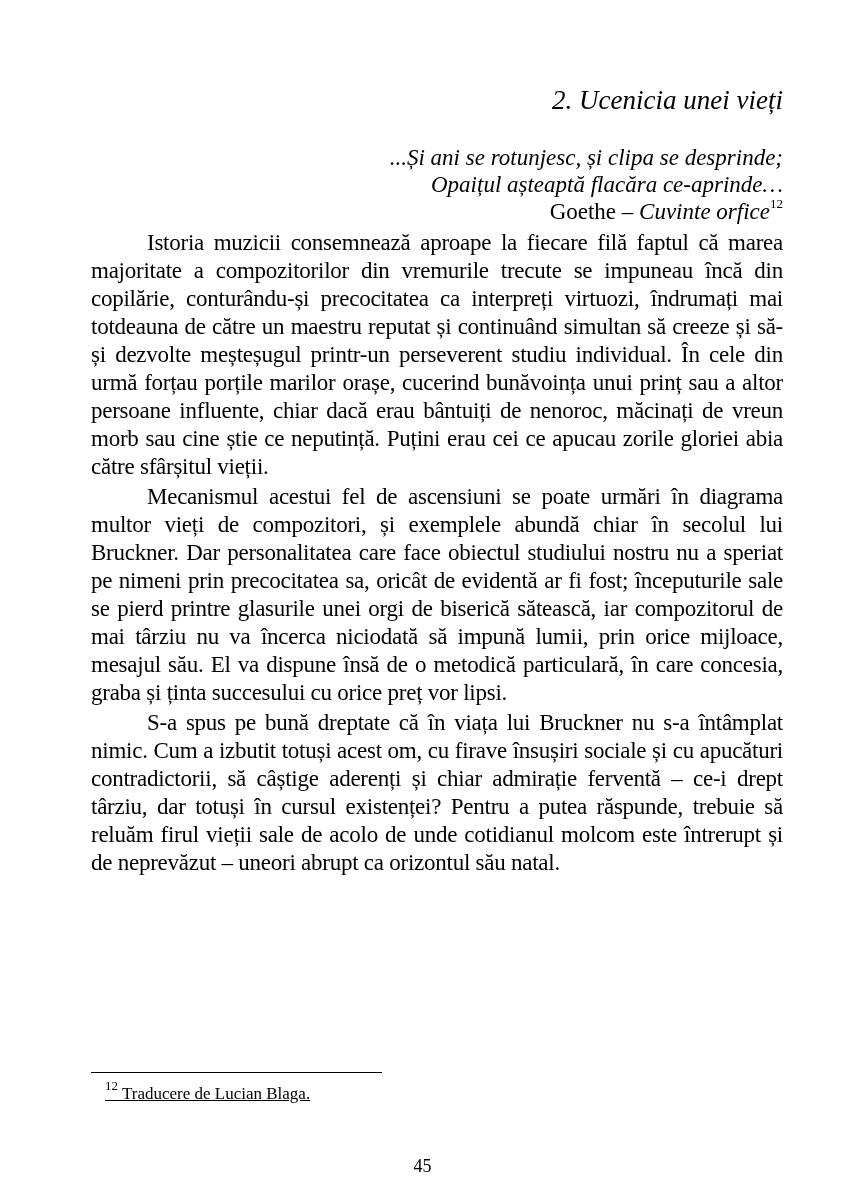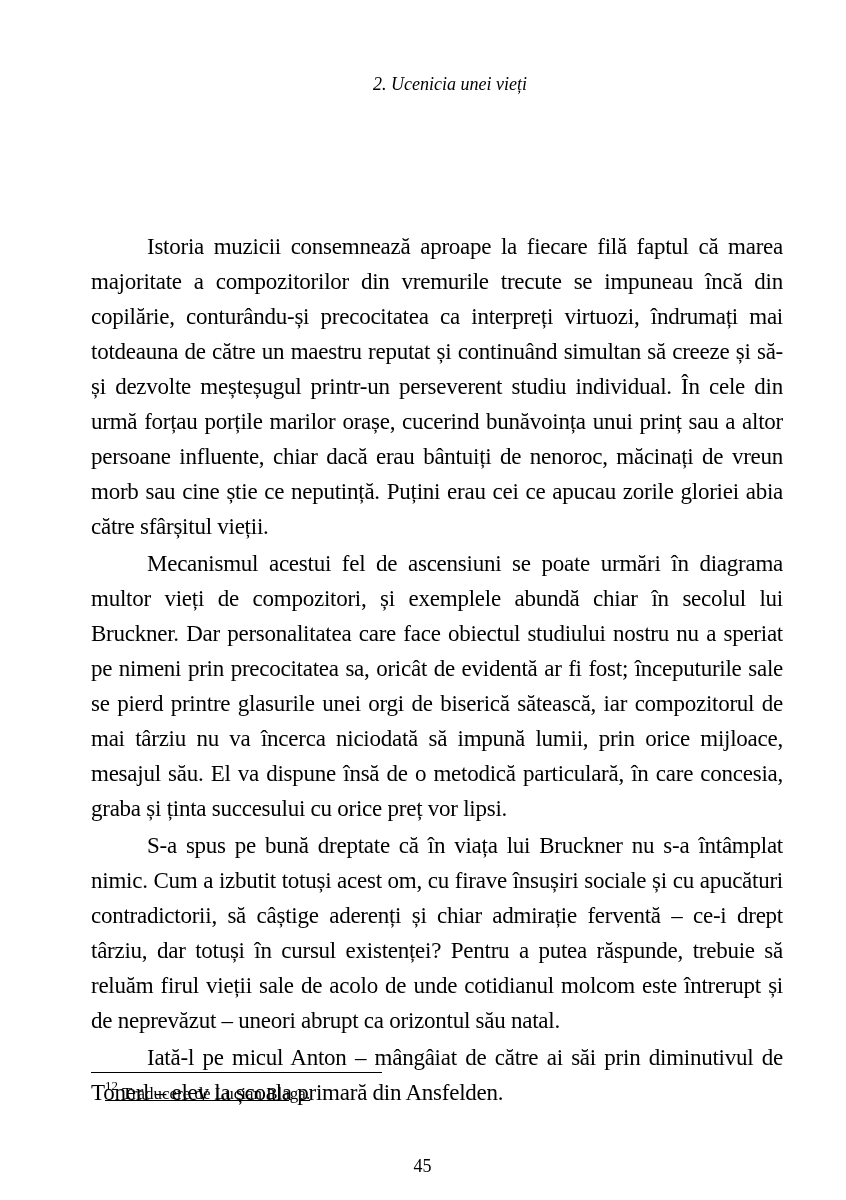--- a/index.html
+++ b/index.html
@@ -16,26 +16,26 @@
       color: #000000;
     }
     .page {
       position: absolute;
       left: 91px;
       top: 0;
       width: 692px;
     }
     .chapter-title {
       position: absolute;
-      top: 70px;
+      top: 86px;
       left: 0;
       width: 692px;
-      text-align: center;
+      text-align: right;
       font-style: italic;
-      font-size: 18px;
+      font-size: 27px;
       line-height: 29px;
       padding-left: 26px;
       box-sizing: border-box;
     }
     .epigraph {
       position: absolute;
       top: 144px;
       right: 0;
       text-align: right;
       font-size: 23px;
@@ -57,21 +57,21 @@
       line-height: 0;
       position: relative;
       top: -2px;
     }
     .body-text {
       position: absolute;
       top: 229px;
       left: 0;
       width: 692px;
       font-size: 23px;
-      line-height: 35px;
+      line-height: 28px;
       text-align: justify;
       letter-spacing: -0.25px;
     }
     .body-text p {
       margin: 0 0 2px 0;
       text-indent: 56px;
     }
     .footnote-rule {
       position: absolute;
       top: 1072px;
@@ -102,27 +102,29 @@
     }
   </style>
 </head>
 <body>
 
 <div class="page">
 
   <div class="chapter-title">2. Ucenicia unei vieți</div>
 
   <div class="epigraph">
+    <span class="line">...Și ani se rotunjesc, și clipa se desprinde;</span>
+    <span class="line">Opaițul așteaptă flacăra ce-aprinde…</span>
+    <span class="attribution"><span>Goethe – </span><span class="work">Cuvinte orfice</span><sup>12</sup></span>
   </div>
 
   <div class="body-text">
     <p>Istoria muzicii consemnează aproape la fiecare filă faptul că marea majoritate a compozitorilor din vremurile trecute se impuneau încă din copilărie, conturându-și precocitatea ca interpreți virtuozi, îndrumați mai totdeauna de către un maestru reputat și continuând simultan să creeze și să-și dezvolte meșteșugul printr-un perseverent studiu individual. În cele din urmă forțau porțile marilor orașe, cucerind bunăvoința unui prinț sau a altor persoane influente, chiar dacă erau bântuiți de nenoroc, măcinați de vreun morb sau cine știe ce neputință. Puțini erau cei ce apucau zorile gloriei abia către sfârșitul vieții.</p>
     <p>Mecanismul acestui fel de ascensiuni se poate urmări în diagrama multor vieți de compozitori, și exemplele abundă chiar în secolul lui Bruckner. Dar personalitatea care face obiectul studiului nostru nu a speriat pe nimeni prin precocitatea sa, oricât de evidentă ar fi fost; începuturile sale se pierd printre glasurile unei orgi de biserică sătească, iar compozitorul de mai târziu nu va încerca niciodată să impună lumii, prin orice mijloace, mesajul său. El va dispune însă de o metodică particulară, în care concesia, graba și ținta succesului cu orice preț vor lipsi.</p>
     <p>S-a spus pe bună dreptate că în viața lui Bruckner nu s-a întâmplat nimic. Cum a izbutit totuși acest om, cu firave însușiri sociale și cu apucături contradictorii, să câștige aderenți și chiar admirație ferventă – ce-i drept târziu, dar totuși în cursul existenței? Pentru a putea răspunde, trebuie să reluăm firul vieții sale de acolo de unde cotidianul molcom este întrerupt și de neprevăzut – uneori abrupt ca orizontul său natal.</p>
-    <p>Iată-l pe micul Anton – mângâiat de către ai săi prin diminutivul de Tonerl – elev la școala primară din Ansfelden.</p>
   </div>
 
   <div class="footnote-rule"></div>
 
   <div class="footnote"><sup>12</sup><span> Traducere de Lucian Blaga.</span></div>
 
   <div class="page-number">45</div>
 
 </div>
 

